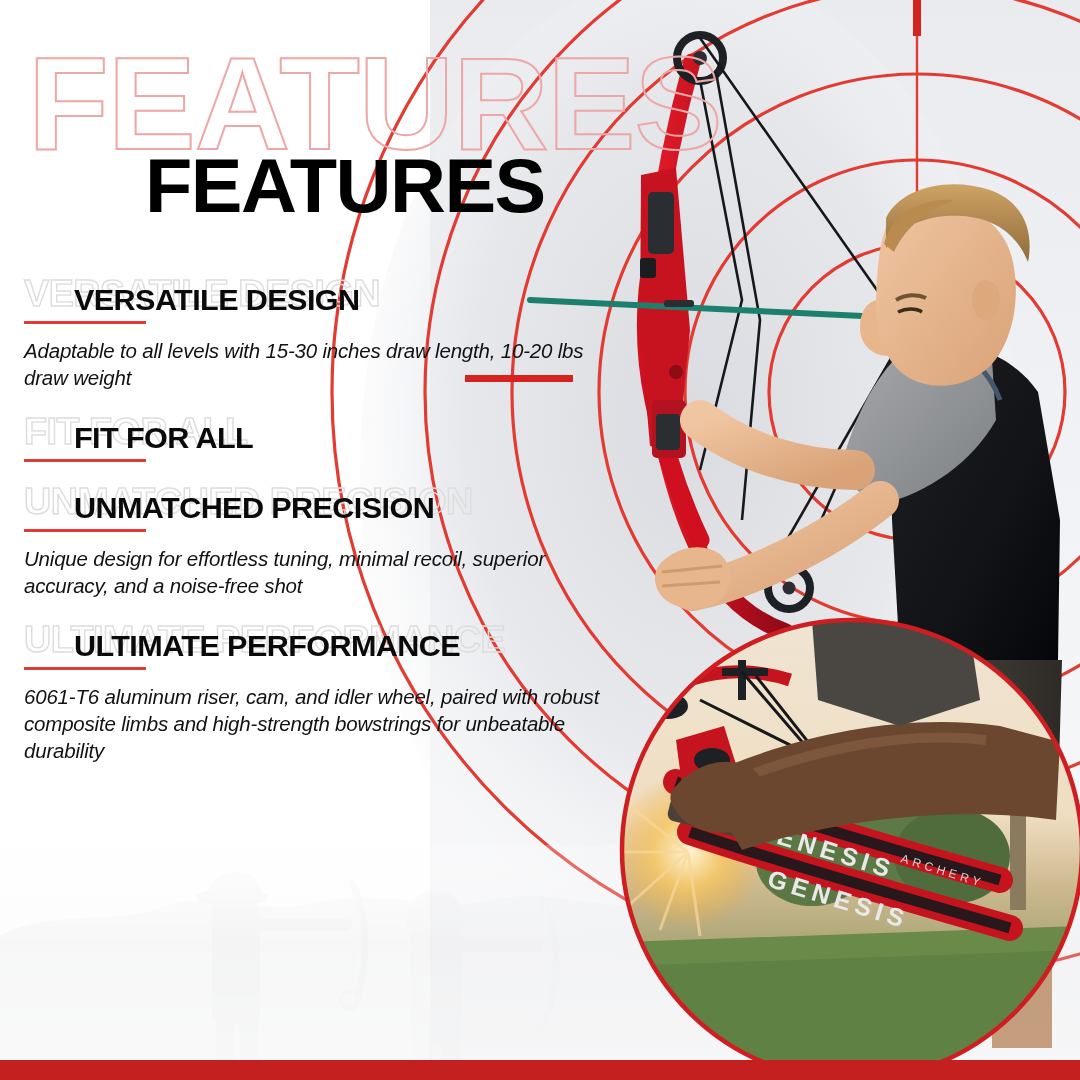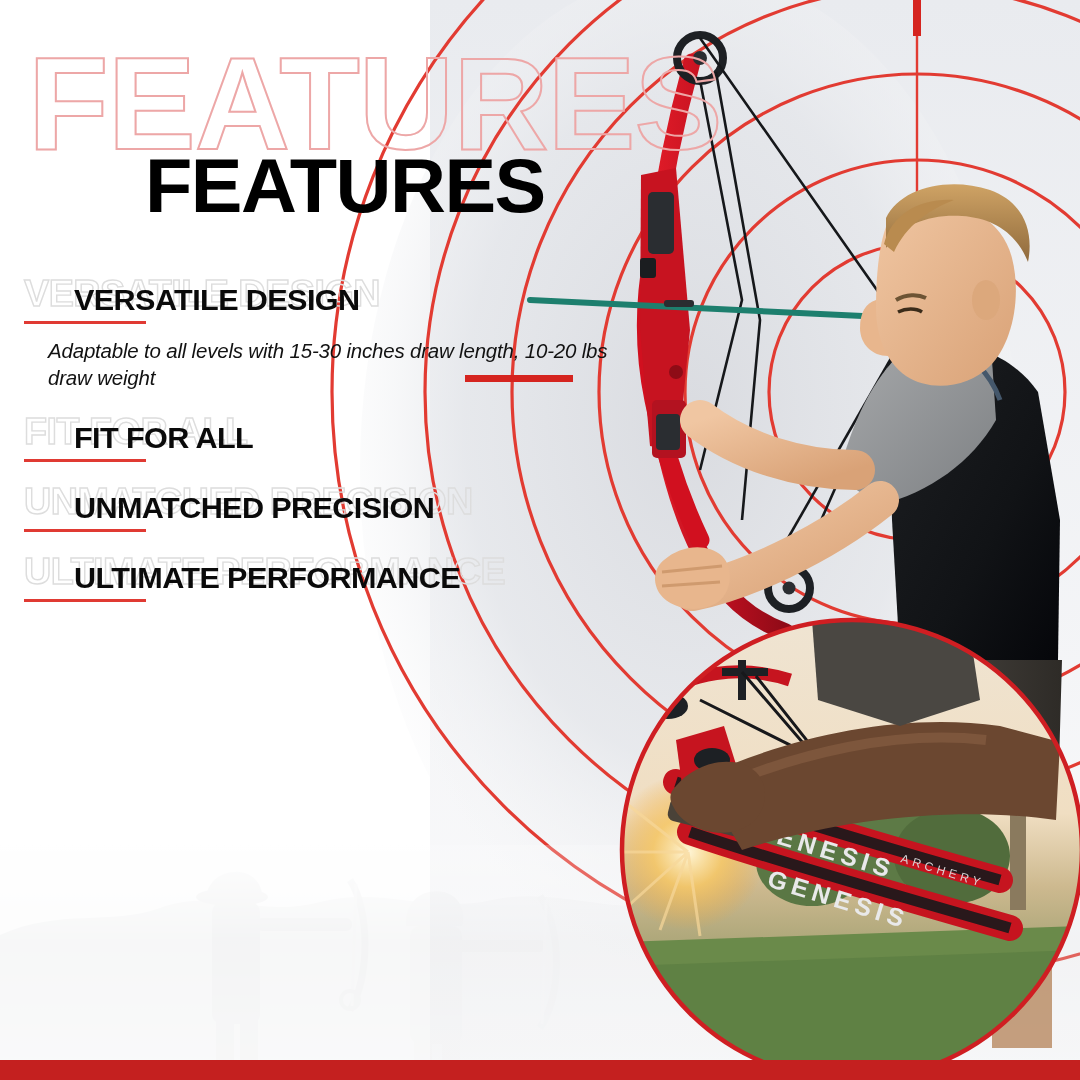--- a/index.html
+++ b/index.html
@@ -50,21 +50,21 @@
     letter-spacing:-0.6px;color:#0a0a0a;white-space:nowrap;
     transform:scaleX(1.02);transform-origin:left top;
   }
   .f-rule{
     position:absolute;left:0px;top:44px;
     width:122px;height:3px;background:#e03a33;
   }
   .f-body{
     margin-top:14px;
     font-style:italic;font-size:20.5px;line-height:27px;
-    color:#121212;letter-spacing:-0.2px;max-width:600px;margin-left:24px;
+    color:#121212;letter-spacing:-0.2px;max-width:600px;
   }
 
   
   .tick-v{position:absolute;left:913px;top:0;width:8px;height:36px;background:#d5241f;}
   .dash-h{position:absolute;left:465px;top:375px;width:108px;height:7px;background:#d5241f;}
 
   .bottom-bar{position:absolute;left:0;bottom:0;width:1080px;height:20px;background:#c4201f;}
 </style>
 </head>
 <body>
@@ -338,26 +338,28 @@
         <div class="f-rule"></div>
       </div>
     </div>
 
     <div class="feature">
       <div class="f-headwrap">
         <div class="f-ghost">UNMATCHED PRECISION</div>
         <div class="f-head">UNMATCHED PRECISION</div>
         <div class="f-rule"></div>
       </div>
+      <div class="f-body">Unique design for effortless tuning, minimal recoil, superior accuracy, and a noise-free shot</div>
     </div>
 
     <div class="feature">
       <div class="f-headwrap">
         <div class="f-ghost">ULTIMATE PERFORMANCE</div>
         <div class="f-head">ULTIMATE PERFORMANCE</div>
         <div class="f-rule"></div>
       </div>
+      <div class="f-body">6061-T6 aluminum riser, cam, and idler wheel, paired with robust composite limbs and high-strength bowstrings for unbeatable durability</div>
     </div>
 
   </div>
 
   <div class="bottom-bar"></div>
 </div>
 
 </body></html>

